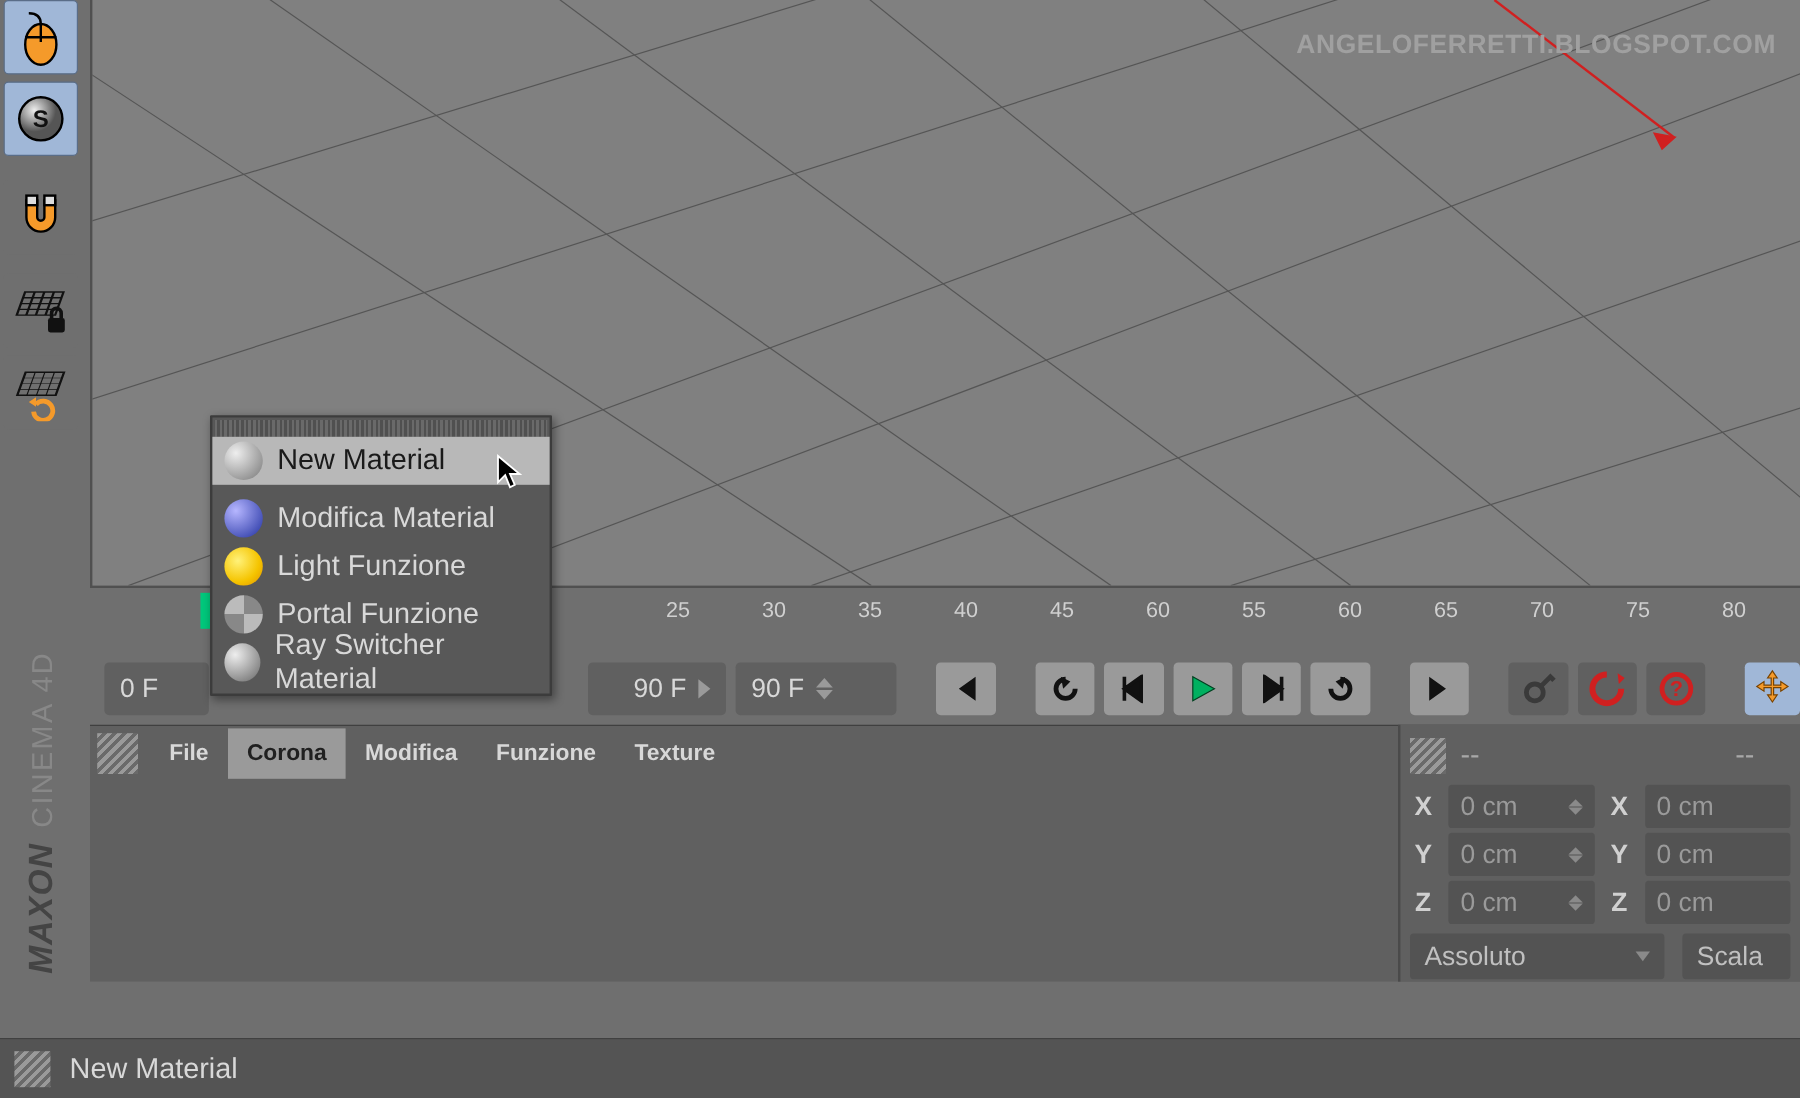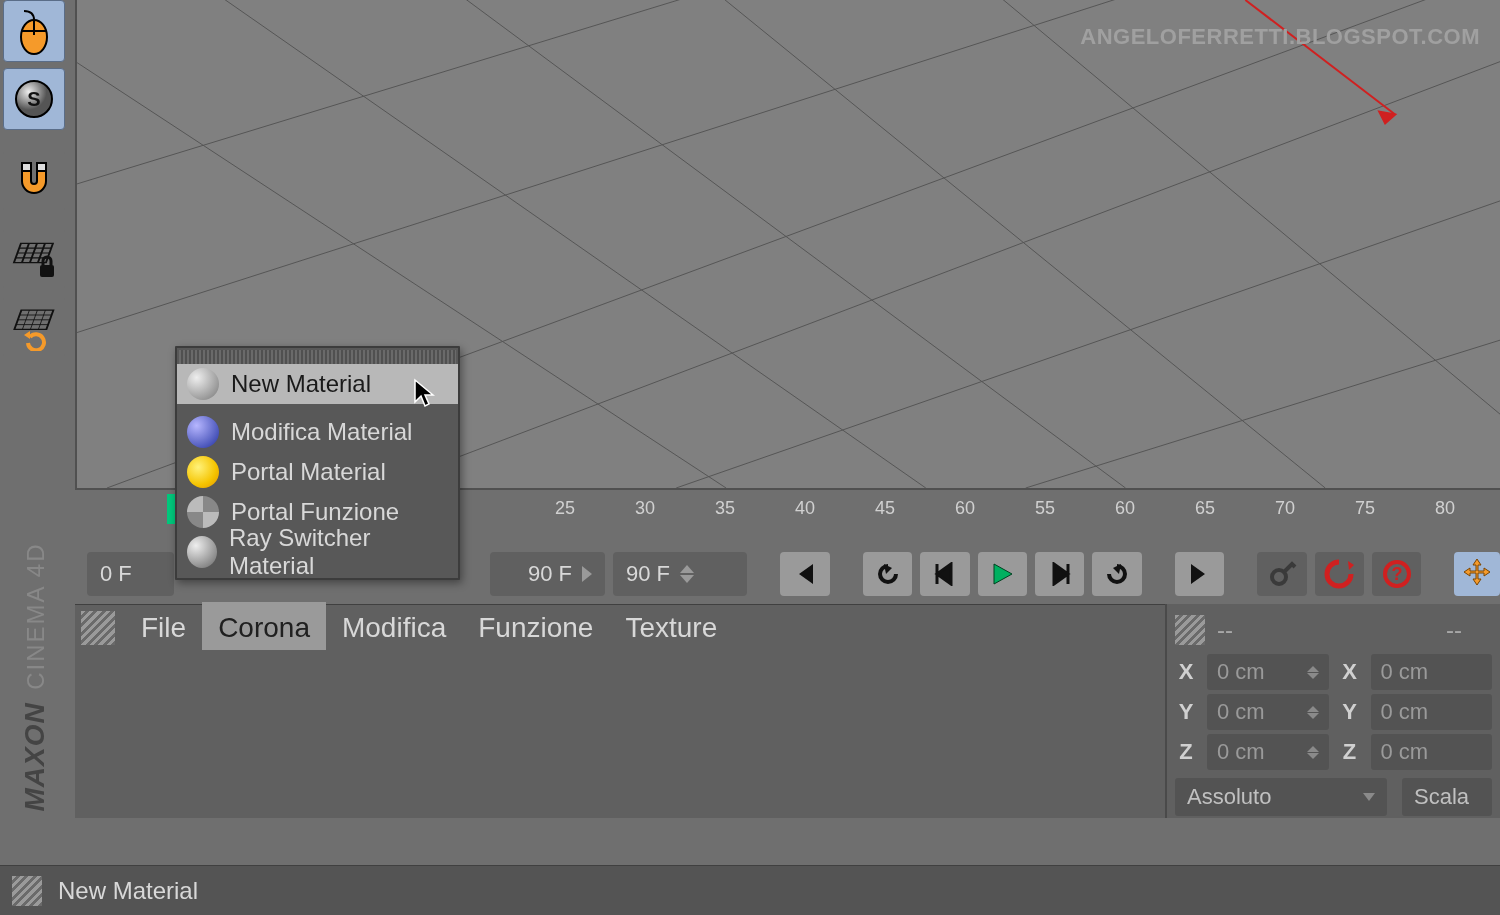--- a/index.html
+++ b/index.html
@@ -42,21 +42,21 @@
         display:flex; align-items:center; justify-content:center; }
 .tbtn.dark { background:#606060; }
 .tbtn.move { background:#a0b7d7; }
 .tgap { width:18px; }
 
 
 .matbar { position:absolute; left:75px; right:0; top:604px; height:46px;
           background:#606060; display:flex; align-items:center; gap:0; padding-left:6px;
           border-top:1px solid #404040; }
 .matbar .ic { width:34px; height:34px; margin-right:10px; }
-.matbar .m { padding:10px 16px; color:#d8d8d8; font-size:28px; cursor:default;}
+.matbar .m { padding:10px 16px; color:#d8d8d8; font-size:19px; cursor:default;font-weight:bold;}
 .matbar .m.act { background:#9a9a9a; color:#202020; }
 
 
 .matbody { position:absolute; left:75px; top:650px; right:0; height:168px;
            background:#606060; }
 
 
 .attr { position:absolute; right:0; top:604px; width:335px; height:214px;
         background:#606060; border-left:2px solid #4a4a4a; padding:6px 8px; }
 .attr .hd { display:flex; align-items:center; height:40px; color:#a8a8a8; font-size:24px;}
@@ -395,21 +395,21 @@
     <span class="ball" style="background:radial-gradient(circle at 30% 30%,#eee,#777)"></span>
     <span>New Material</span>
   </div>
   <div class="sep"></div>
   <div class="it">
     <span class="ball" style="background:radial-gradient(circle at 30% 30%,#b6b6ff,#2030a0)"></span>
     <span>Modifica Material</span>
   </div>
   <div class="it">
     <span class="ball" style="background:radial-gradient(circle at 35% 35%,#fff27a,#f5c400 60%,#e09000)"></span>
-    <span>Portal Material</span>
+    <span>Light Funzione</span>
   </div>
   <div class="it">
     <span class="ball" style="background:repeating-conic-gradient(#888 0 25%,#bbb 0 50%);"></span>
     <span>Portal Funzione</span>
   </div>
   <div class="it">
     <span class="ball" style="background:radial-gradient(circle at 30% 30%,#eee,#666)"></span>
     <span>Ray Switcher Material</span>
   </div>
 </div>

